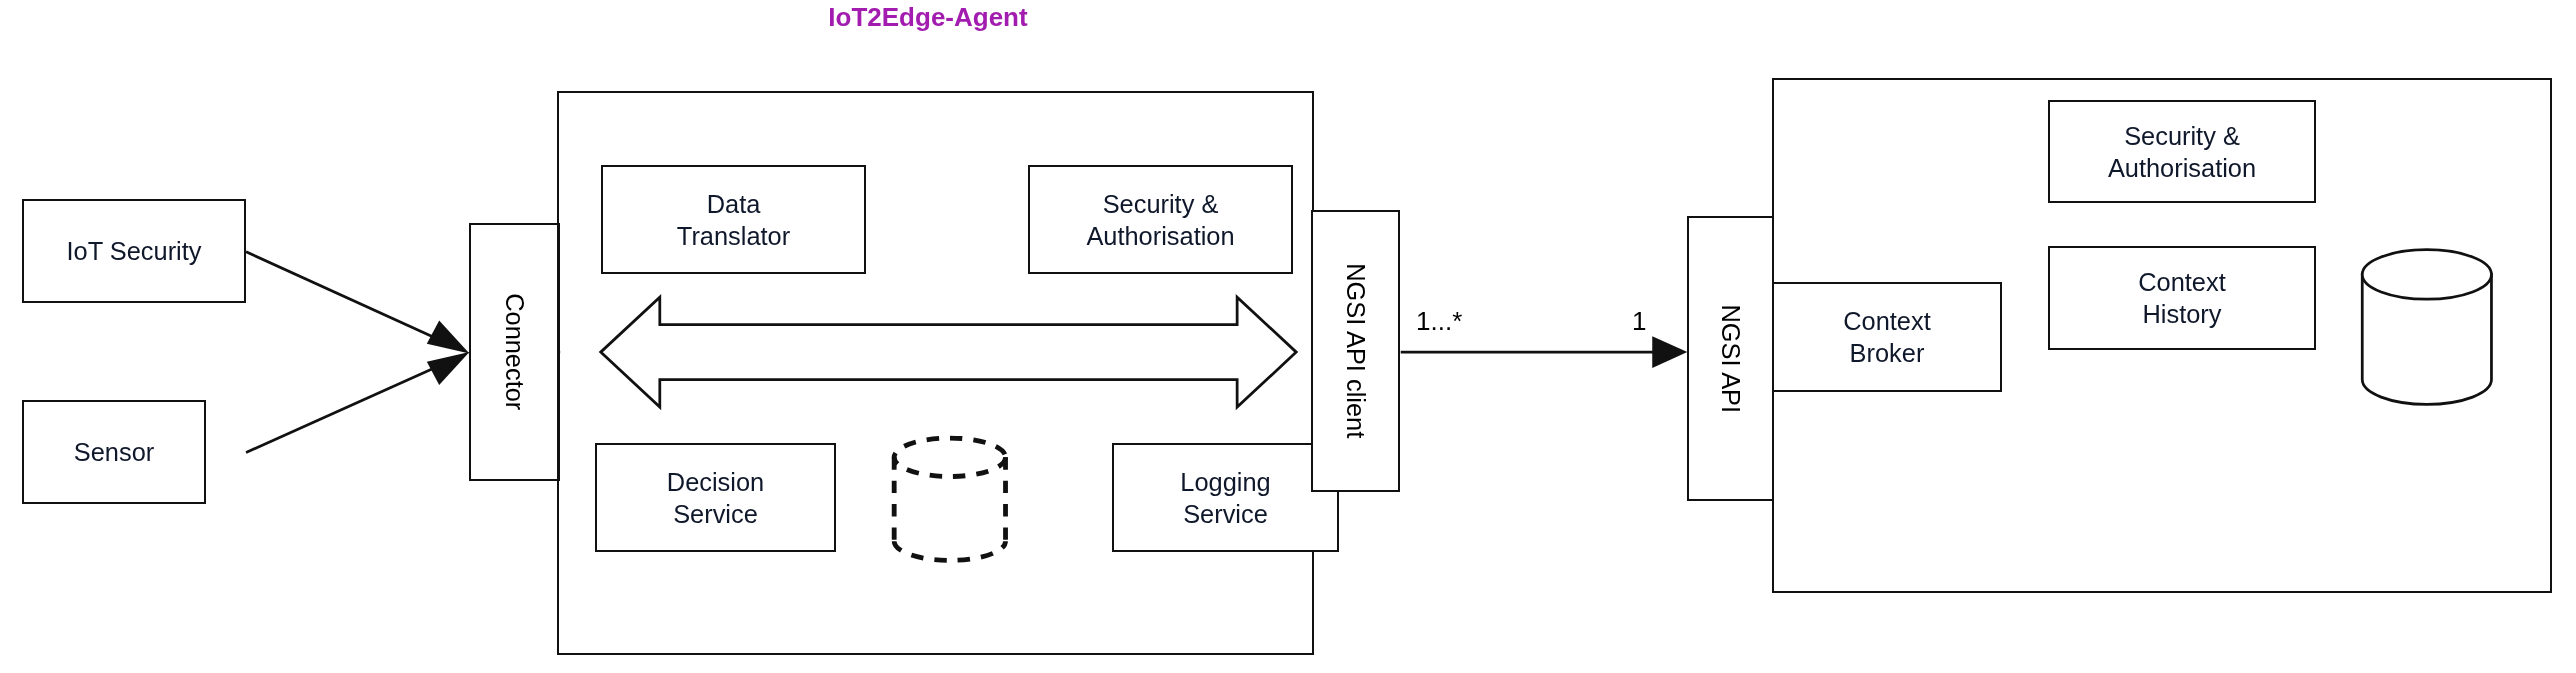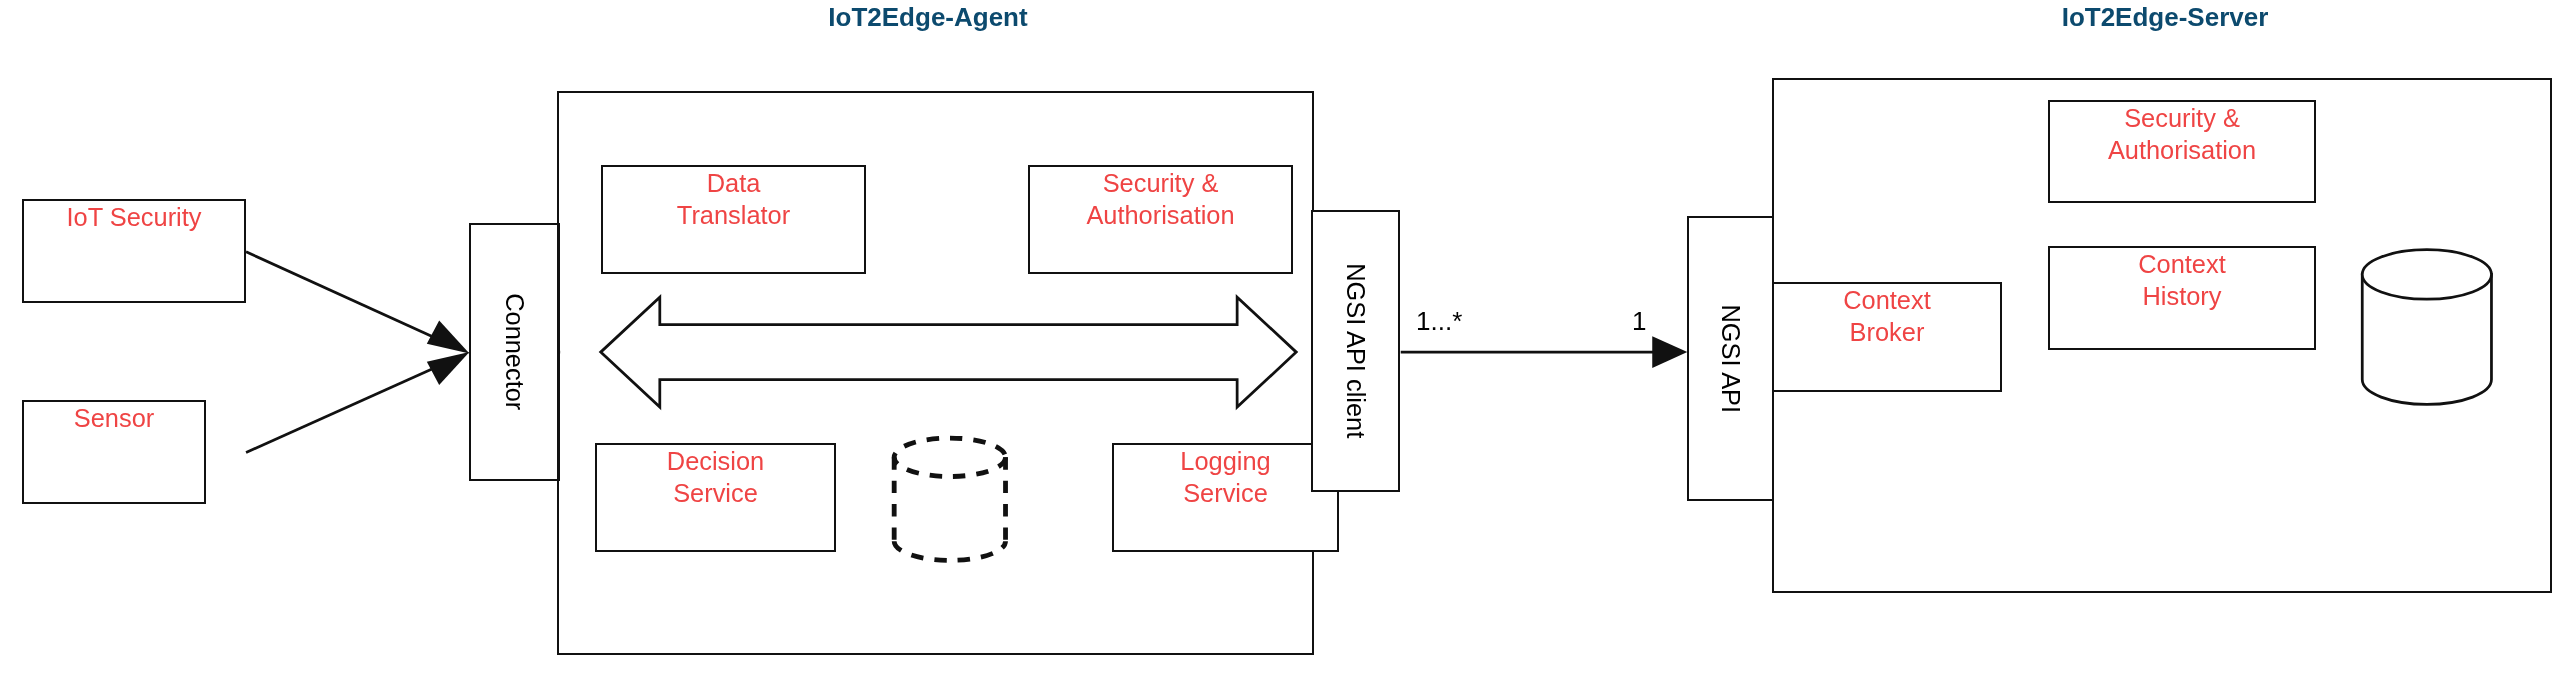--- a/index.html
+++ b/index.html
@@ -20,32 +20,33 @@
   }
   
   .abs { position: absolute; box-sizing: border-box; }
 
   .title {
     font-weight: bold;
     font-size: 26px;
     line-height: 30px;
     text-align: center;
     white-space: nowrap;
-    color: #0c4a6e;
+    color: #a21caf;
   }
 
   .box {
     border: 2.7px solid #111111;
     background: #ffffff;
     display: flex;
+    align-items: center;
     justify-content: center;
     text-align: center;
     font-size: 25.4px;
     line-height: 32px;
-    color: #ef4444;
+    color: #0f172a;
   }
   .box.container {
     display: block;
     background: transparent;
   }
   .box .lbl { display: block; width: 100%; padding: 0 5.5px; }
 
   
   .vbox {
     border: 2.7px solid #111111;
@@ -91,21 +92,20 @@
     color: #000;
   }
 </style>
 </head>
 <body>
 
 <div id="stage">
 
   <div class="abs title" style="left:756px; top:2.1px; width:344px;">IoT2Edge-Agent</div>
 
-  <div class="abs title" style="left:1993px; top:2.1px; width:344px;">IoT2Edge-Server</div>
 
   <div class="abs box" style="left:22px; top:199px; width:224px; height:104px;">
     <span class="lbl">IoT Security</span>
   </div>
 
   <div class="abs box" style="left:22px; top:400px; width:184px; height:104px;">
     <span class="lbl">Sensor</span>
   </div>
 
   <div class="abs vbox" style="left:469px; top:223px; width:91px; height:258px;">

